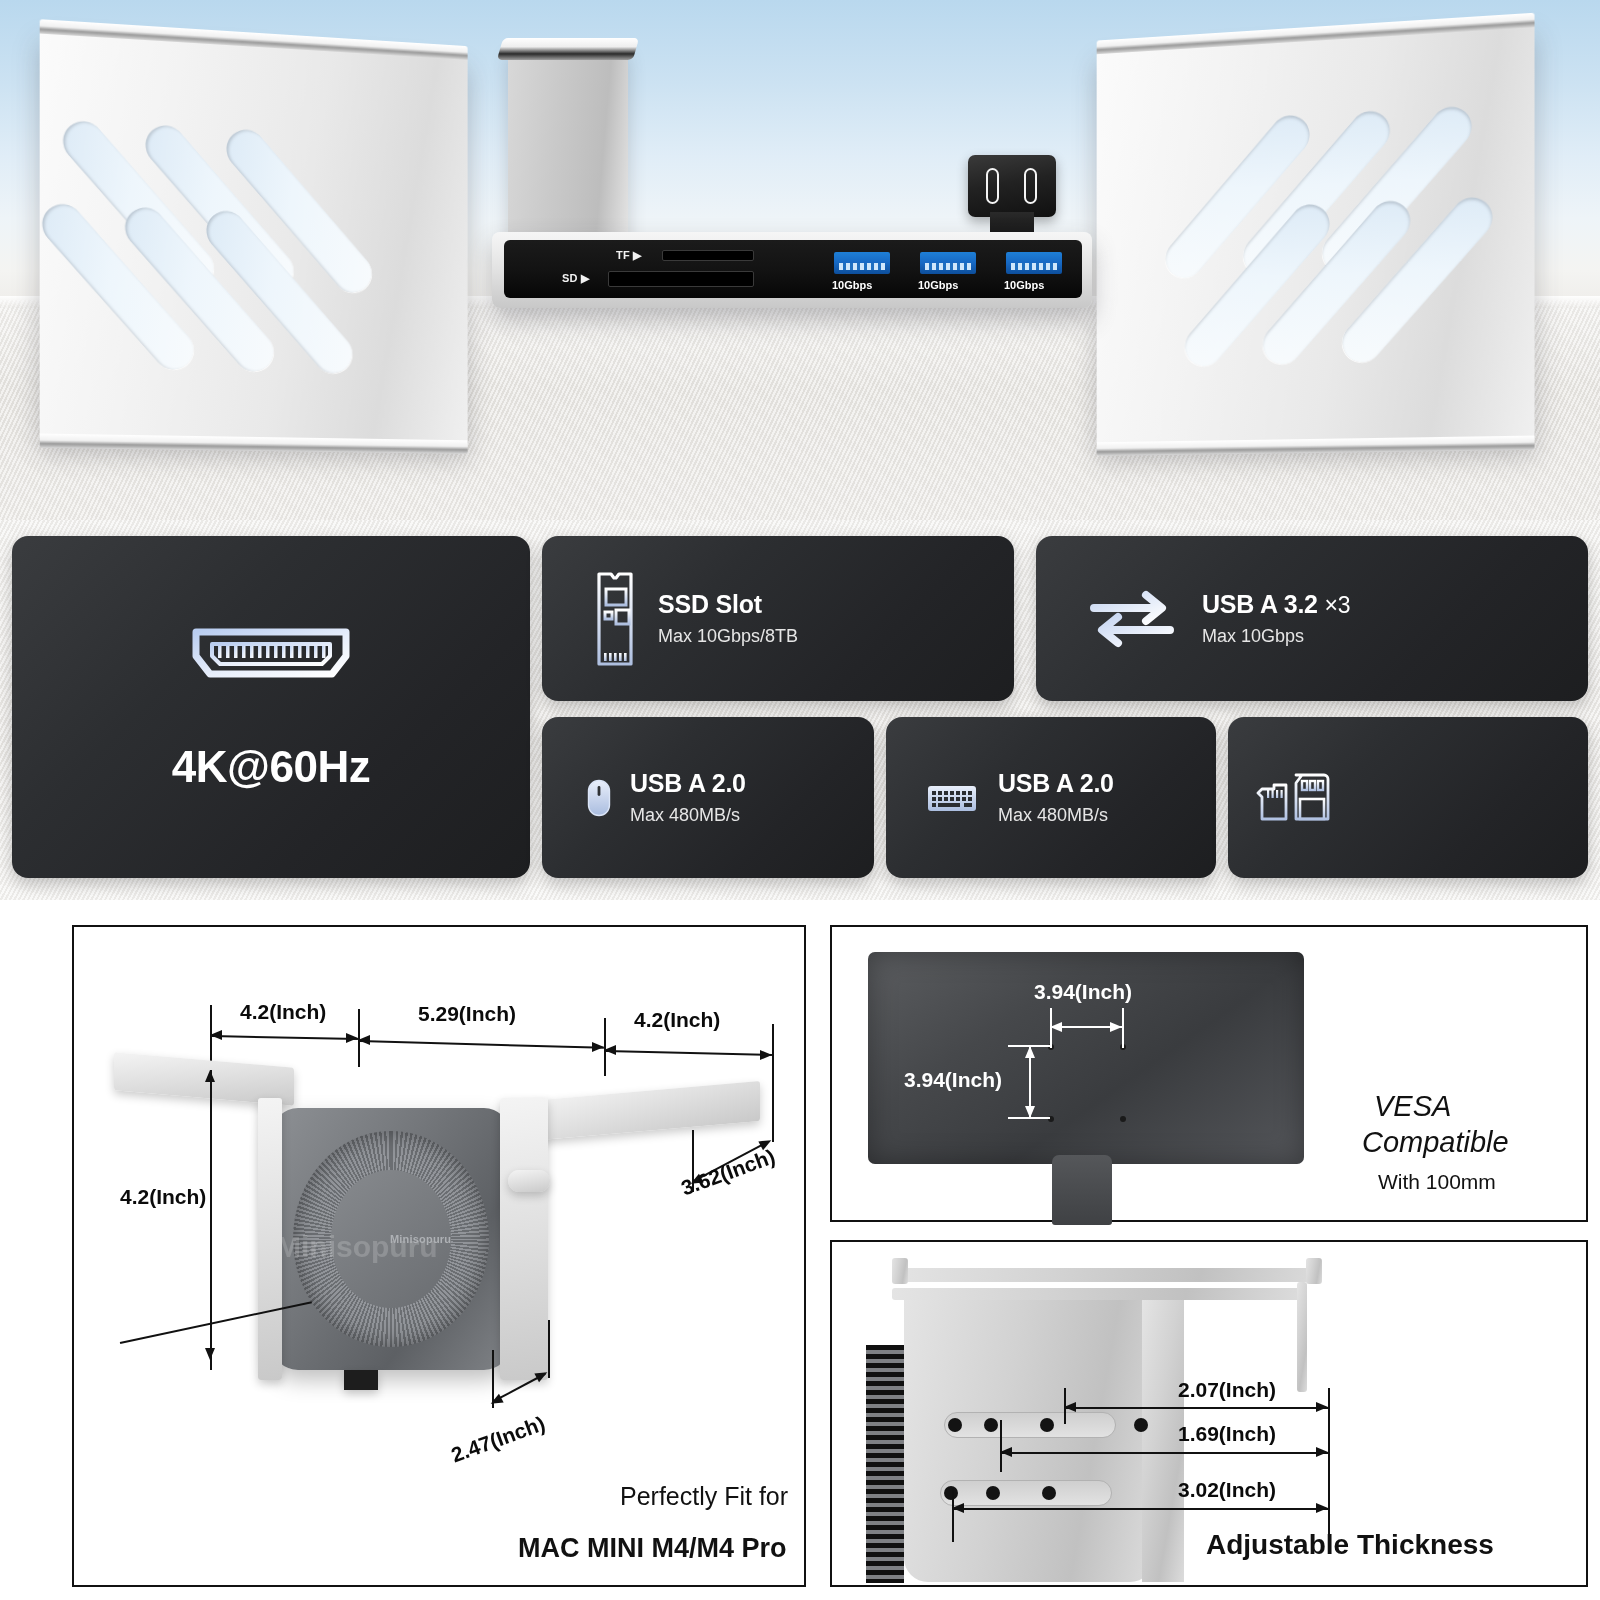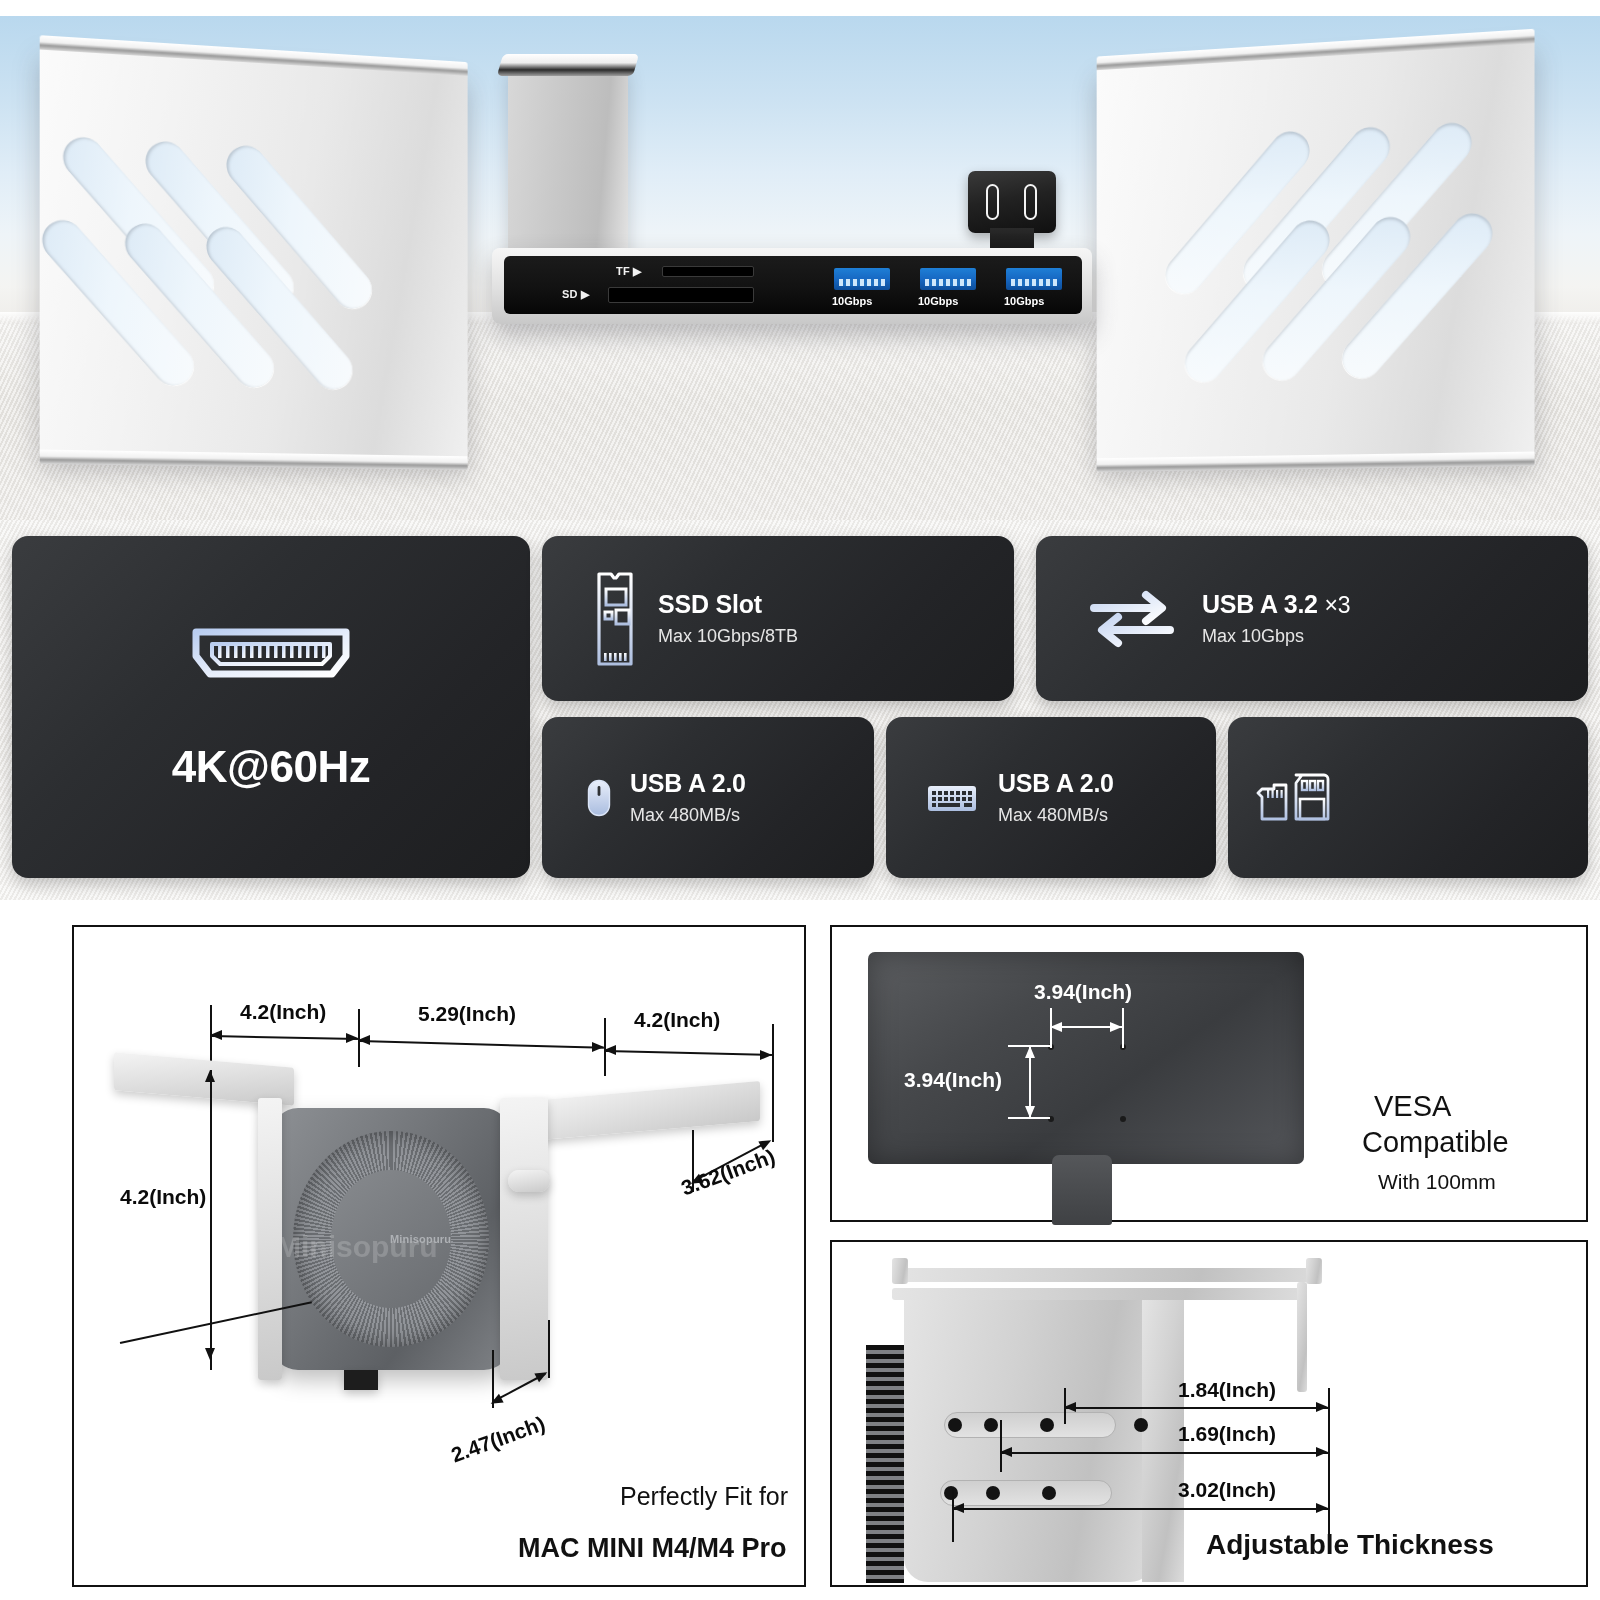--- a/index.html
+++ b/index.html
@@ -7,21 +7,21 @@
   body {
     font-family: "Liberation Sans", sans-serif;
     background: #ffffff;
     position: relative;
     overflow: hidden;
   }
 
   
   .hero {
     position: absolute;
-    left: 0; top: 16px;
+    left: 0; top: 0;
     width: 1600px; height: 520px;
     background:
       linear-gradient(180deg,
         #b9d8ee 0%,
         #cce2f2 16%,
         #e0edf7 30%,
         #eef4f8 42%,
         #f4f4f2 52%,
         #eceae6 62%,
         #e6e3df 72%,
@@ -269,20 +269,21 @@
     border-radius: 7px 7px 3px 3px;
   }
   .vesa-hole {
     position: absolute; width: 6px; height: 6px; border-radius: 50%;
     background: #1a1a1a;
   }
   .vesa-text {
     position: absolute;
     color: #111; font-size: 29px; line-height: 1.16;
     font-family: "Liberation Sans", sans-serif;
+    font-style: italic;
   }
   .vesa-sub {
     position: absolute; color: #111; font-size: 21px; text-align: center;
   }
 
   
   .thk-plate {
     position: absolute;
     background: linear-gradient(100deg, #e4e4e4 0%, #d2d2d2 40%, #c1c1c1 72%, #dcdcdc 100%);
   }
@@ -647,21 +648,21 @@
 <span class="thk-hole" style="left:1134px;top:1418px;"></span>
 <span class="thk-hole" style="left:944px;top:1486px;"></span>
 <span class="thk-hole" style="left:986px;top:1486px;"></span>
 <span class="thk-hole" style="left:1042px;top:1486px;"></span>
 
 <div class="tick" style="left:1064px;top:1388px;width:1.6px;height:36px;"></div>
 <div class="tick" style="left:1328px;top:1388px;width:1.6px;height:44px;"></div>
 <div class="arrowline" style="left:1066px;top:1407px;width:262px;"></div>
 <div class="arrowhead ah-left" style="left:1064px;top:1402px;"></div>
 <div class="arrowhead ah-right" style="left:1316px;top:1402px;"></div>
-<span class="dim-text" style="left:1178px;top:1378px;">1.84(Inch)</span>
+<span class="dim-text" style="left:1178px;top:1378px;">2.07(Inch)</span>
 
 <div class="tick" style="left:1000px;top:1420px;width:1.6px;height:52px;"></div>
 <div class="tick" style="left:1328px;top:1432px;width:1.6px;height:50px;"></div>
 <div class="arrowline" style="left:1002px;top:1452px;width:326px;"></div>
 <div class="arrowhead ah-left" style="left:1000px;top:1447px;"></div>
 <div class="arrowhead ah-right" style="left:1316px;top:1447px;"></div>
 <span class="dim-text" style="left:1178px;top:1422px;">1.69(Inch)</span>
 
 <div class="tick" style="left:952px;top:1488px;width:1.6px;height:54px;"></div>
 <div class="tick" style="left:1328px;top:1482px;width:1.6px;height:56px;"></div>

